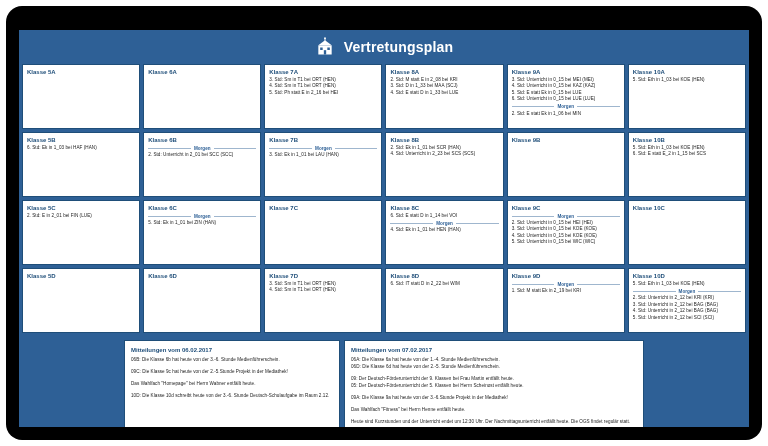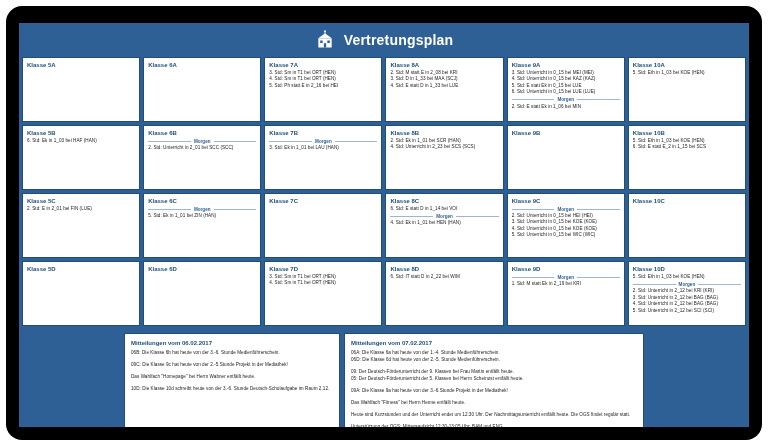--- a/index.html
+++ b/index.html
@@ -17,21 +17,21 @@
   
   .bezel {
     position: absolute;
     left: 6px;
     top: 6px;
     width: 756px;
     height: 434px;
     background: #000000;
     border-radius: 16px;
     box-sizing: border-box;
-    padding: 17px 13px 13px 13px;
+    padding: 24px 13px 13px 13px;
   }
 
   .screen {
     width: 100%;
     height: 100%;
     background: #2e6096;
     box-sizing: border-box;
     display: flex;
     flex-direction: column;
     overflow: hidden;

